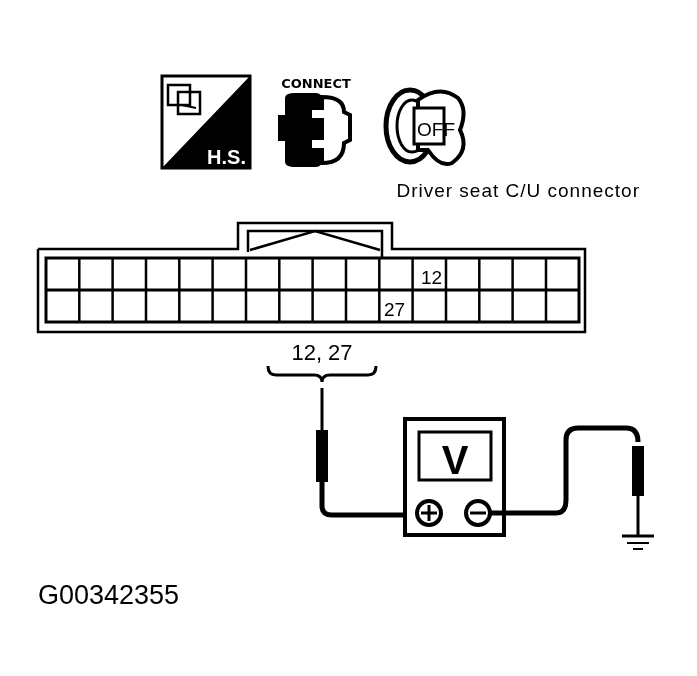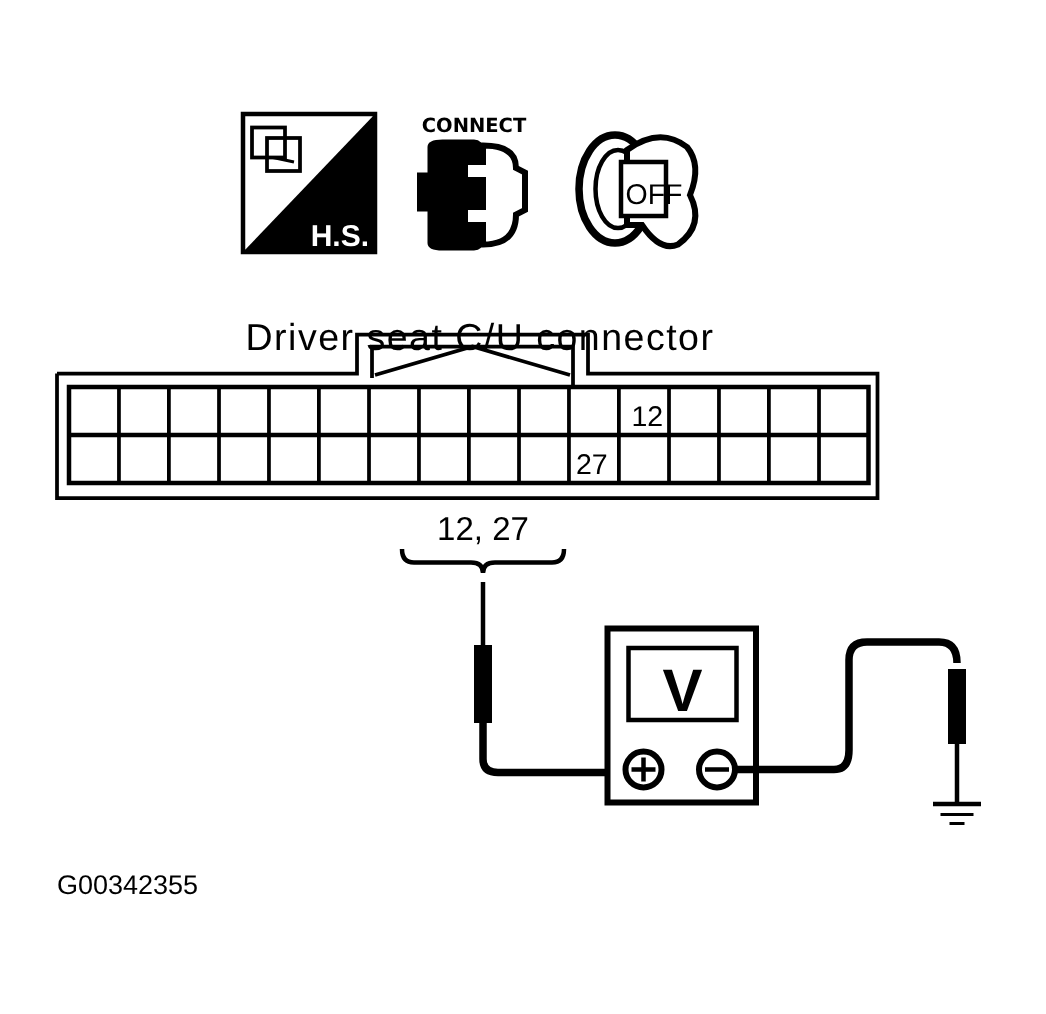--- a/index.html
+++ b/index.html
@@ -1,19 +1,19 @@
 <!DOCTYPE html>
 <html><head>
 <meta charset="utf-8">
 <style>
   html,body{margin:0;padding:0;background:#fff;}
   body{width:697px;height:676px;position:relative;overflow:hidden;font-family:"Liberation Sans",sans-serif;color:#000;}
   .abs{position:absolute;}
-  #title{left:0;width:640px;top:180px;text-align:center;font-size:25px;letter-spacing:1px;margin-top:31px;}
-  #fig-id{left:38px;top:580px;font-size:18px;}
+  #title{left:0;width:640px;top:180px;text-align:right;font-size:19px;letter-spacing:1px;}
+  #fig-id{left:38px;top:580px;font-size:27px;}
   svg{position:absolute;left:0;top:0;}
 </style>
 </head>
 <body>
 
 <svg width="697" height="676" viewBox="0 0 697 676">
 
   <g>
     <rect x="162" y="76" width="88" height="92" fill="#fff" stroke="#000" stroke-width="3"></rect>
     <polygon points="250,76 250,168 162,168" fill="#000"></polygon>

